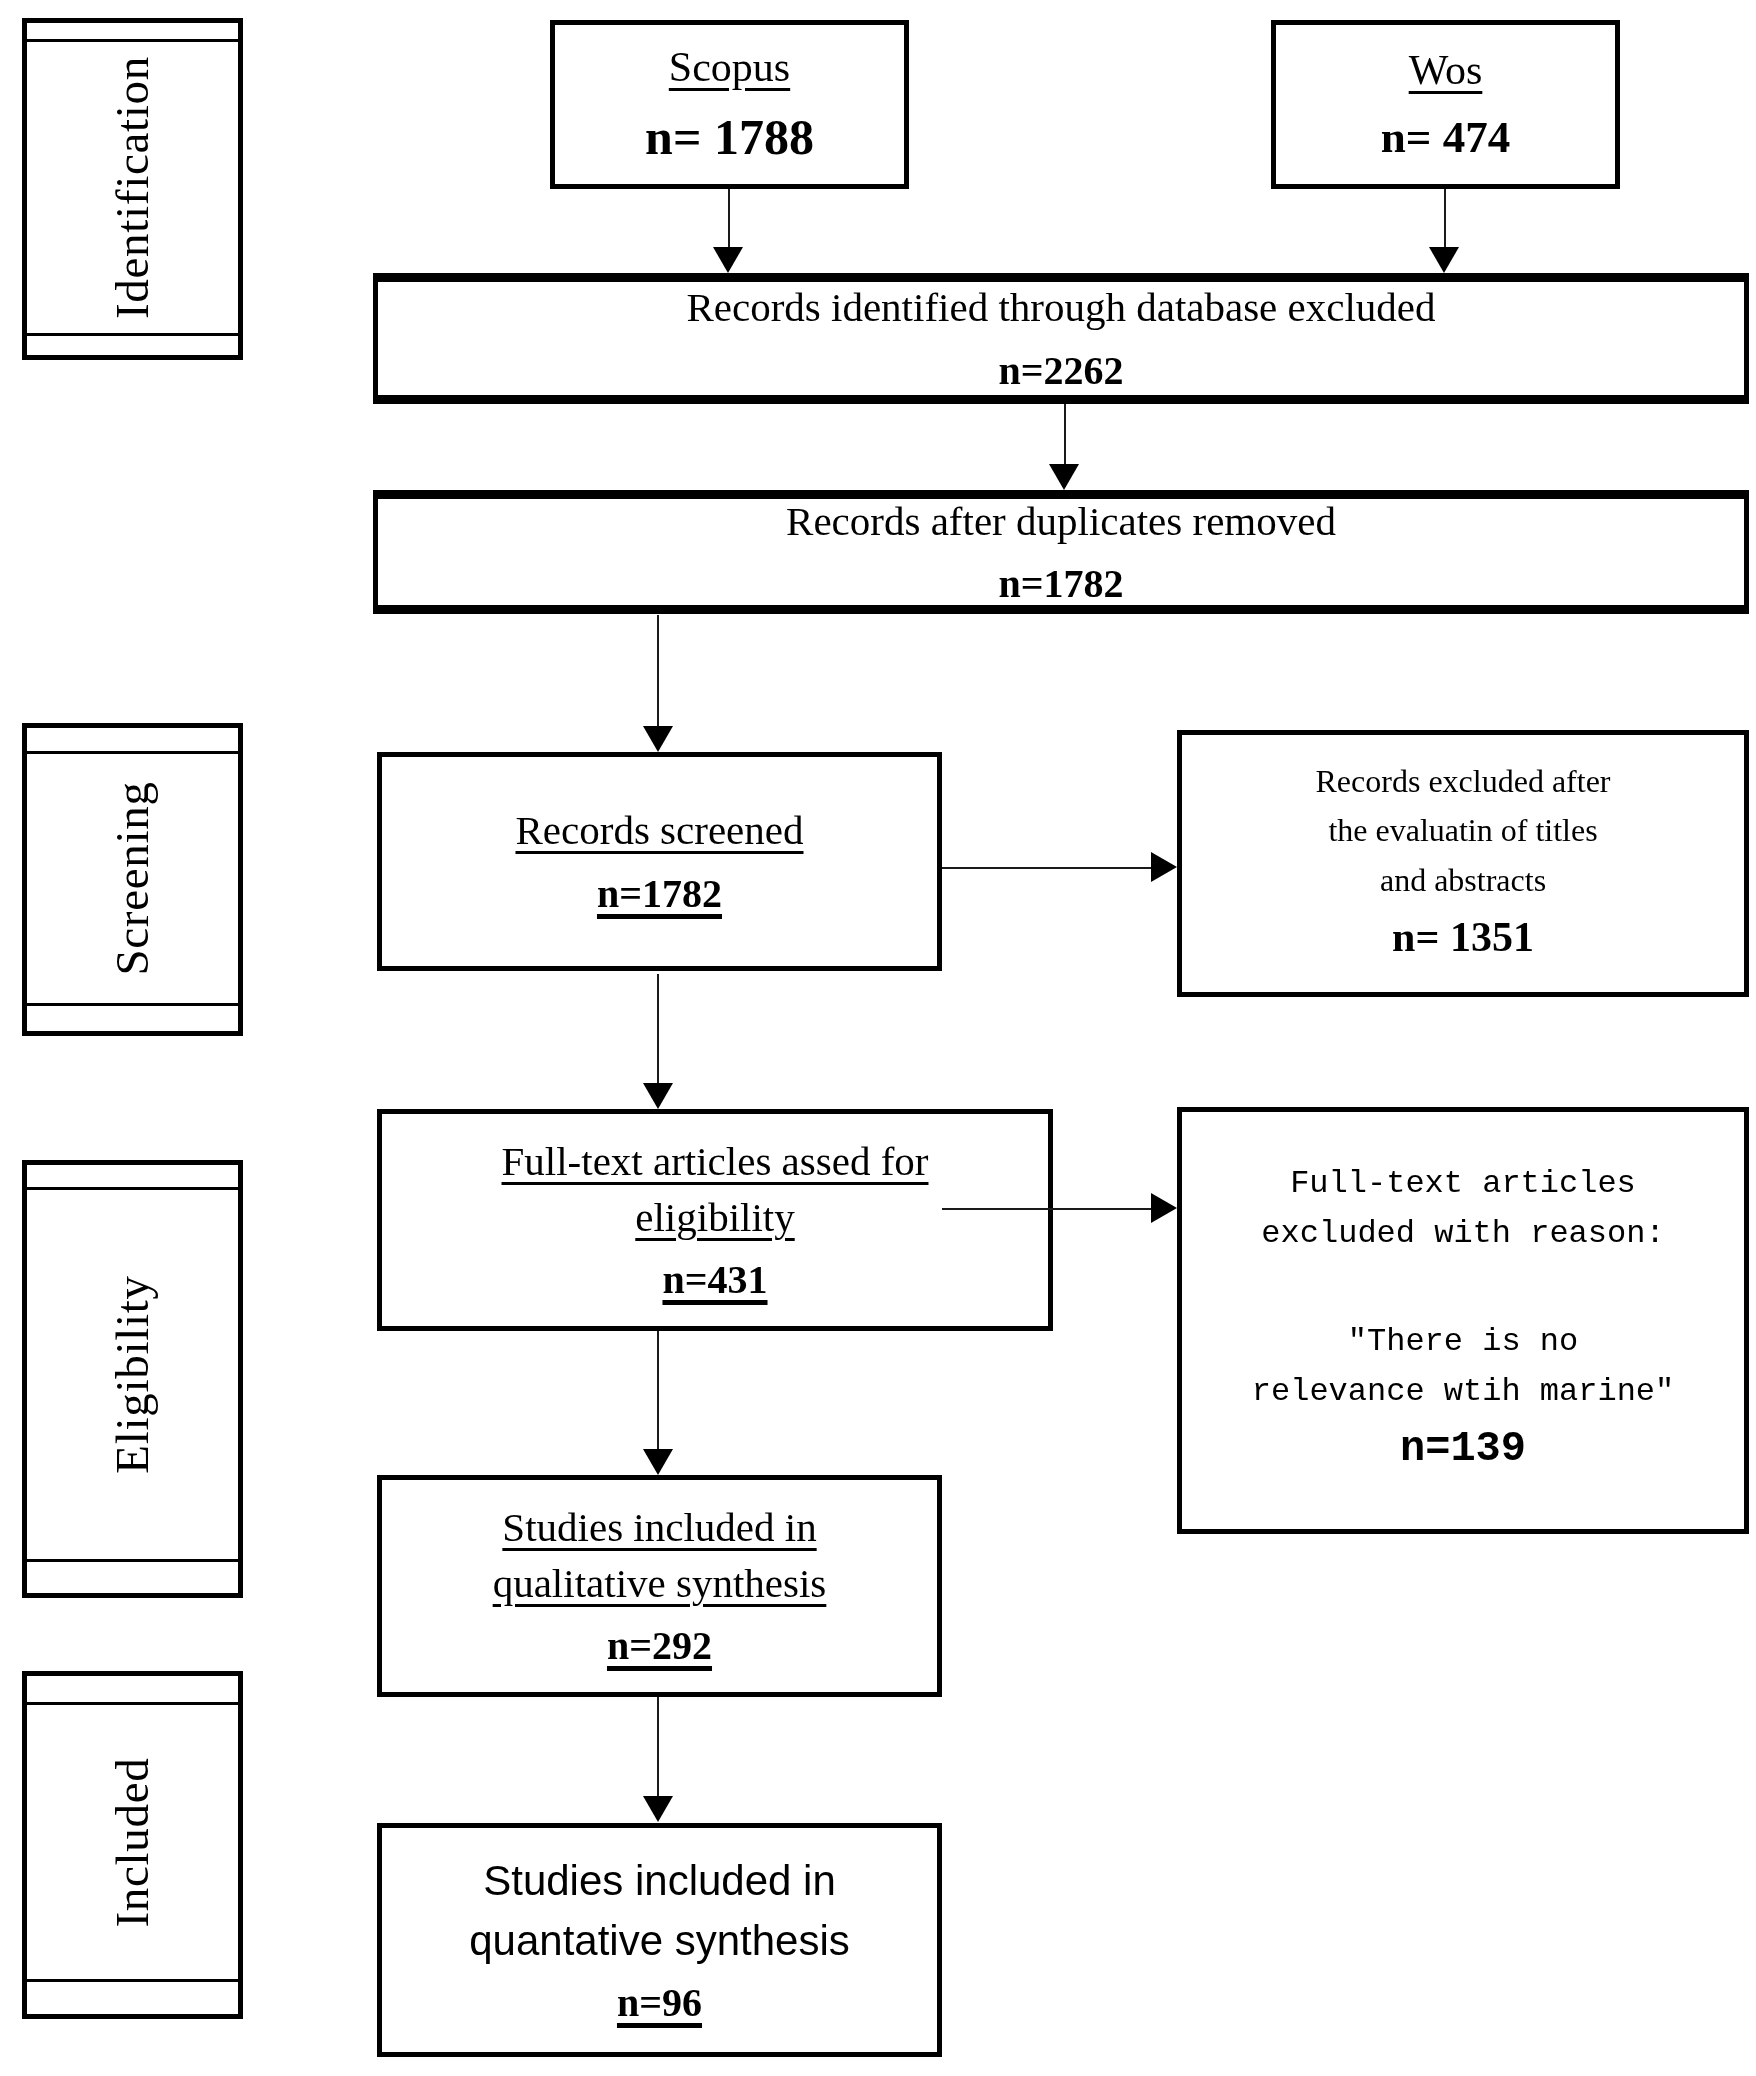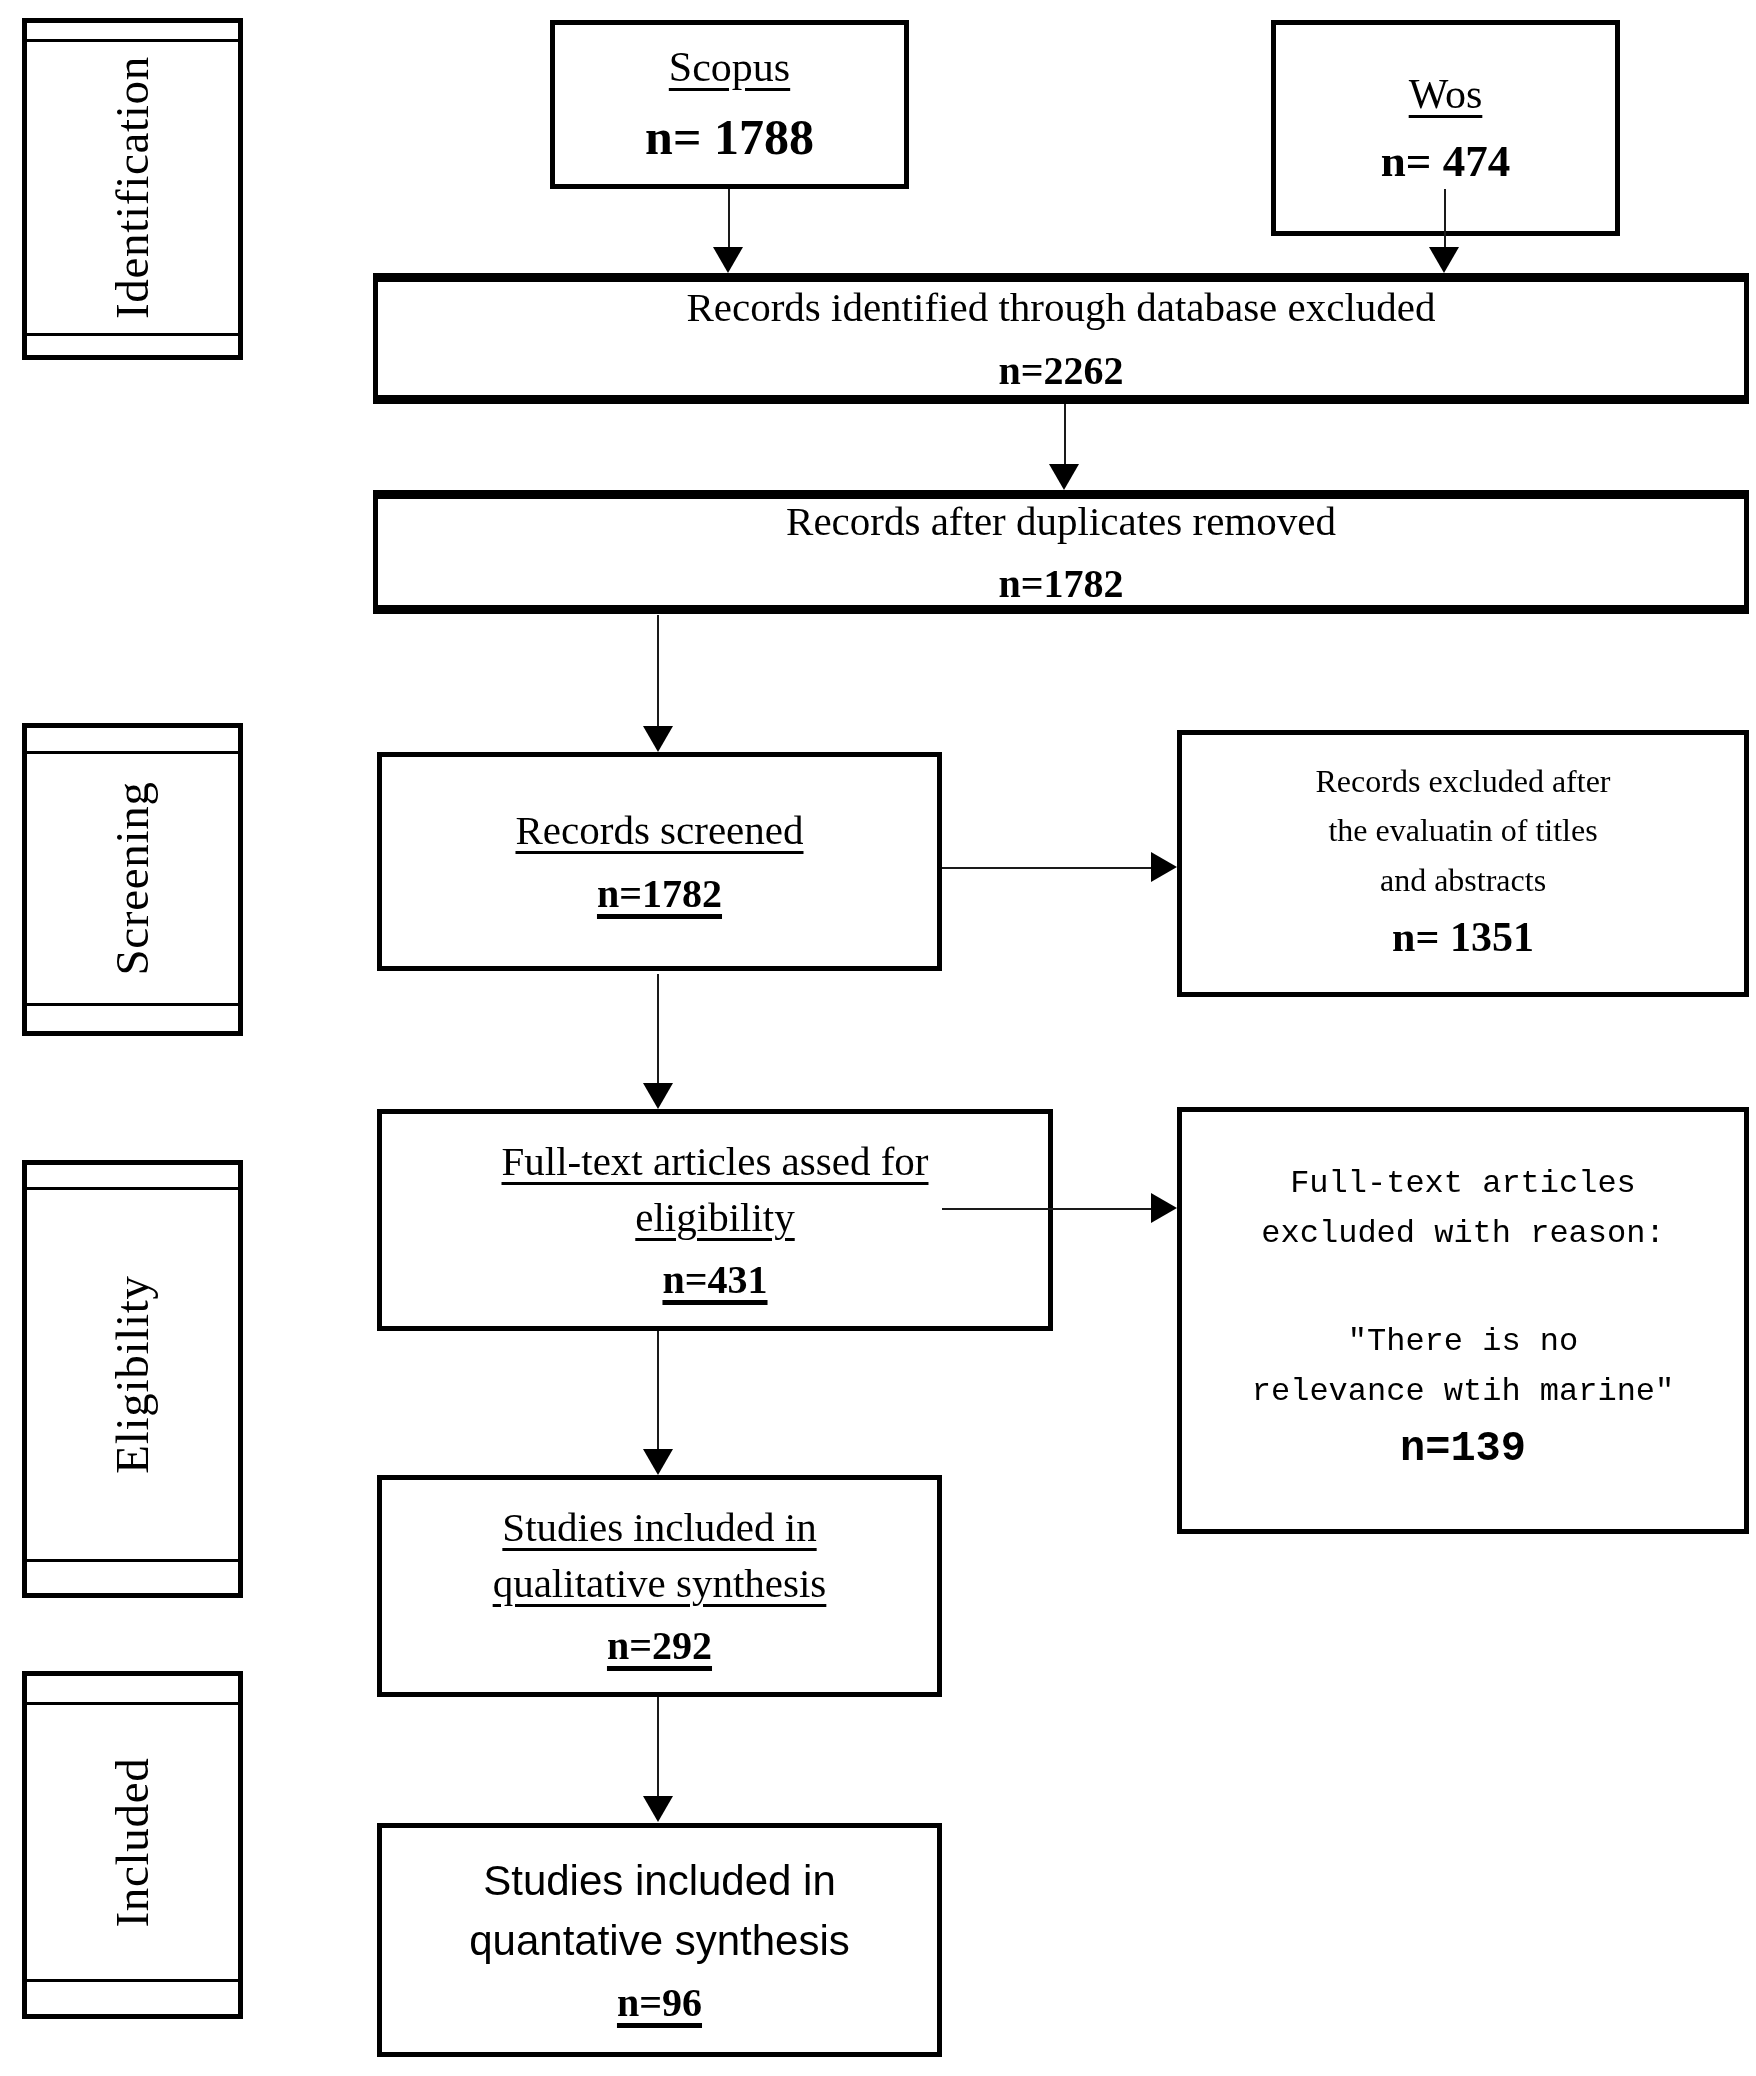--- a/index.html
+++ b/index.html
@@ -87,21 +87,21 @@
       <span class="stage-label">Included</span>
     </div>
     <div class="stage-strip bottom" style="height:35px;"></div>
   </div>
 
   <div class="box thin" style="left:550px;top:20px;width:359px;height:169px;">
     <div class="label big u">Scopus</div>
     <div class="count" style="font-size:50px;">n= 1788</div>
   </div>
 
-  <div class="box thin" style="left:1271px;top:20px;width:349px;height:216px;">
+  <div class="box thin" style="left:1271px;top:20px;width:349px;height:169px;">
     <div class="label big u">Wos</div>
     <div class="count" style="font-size:45px;">n= 474</div>
   </div>
 
   <div class="box hbars" style="left:373px;top:273px;width:1376px;height:131px;">
     <div class="label">Records identified through database excluded</div>
     <div class="count">n=2262</div>
   </div>
 
   <div class="box hbars" style="left:373px;top:490px;width:1376px;height:124px;">

